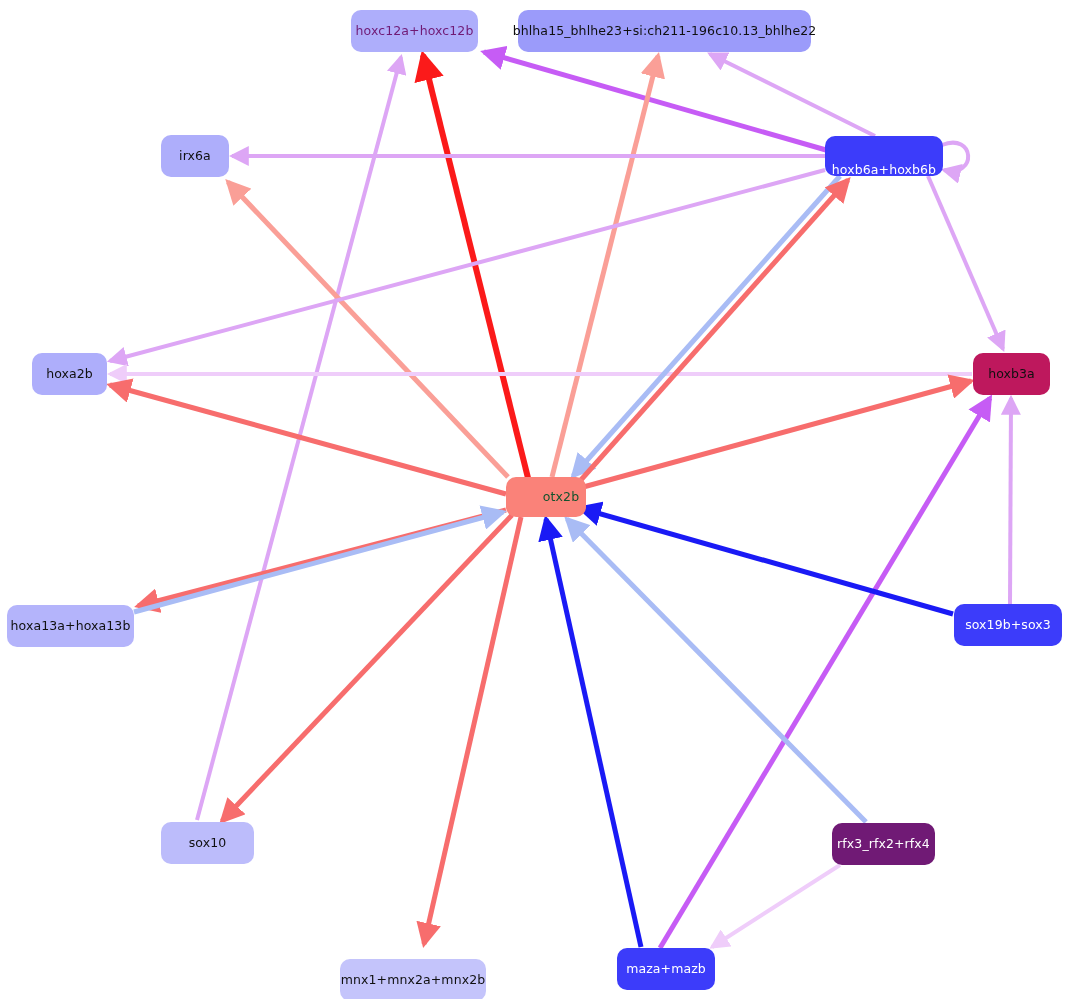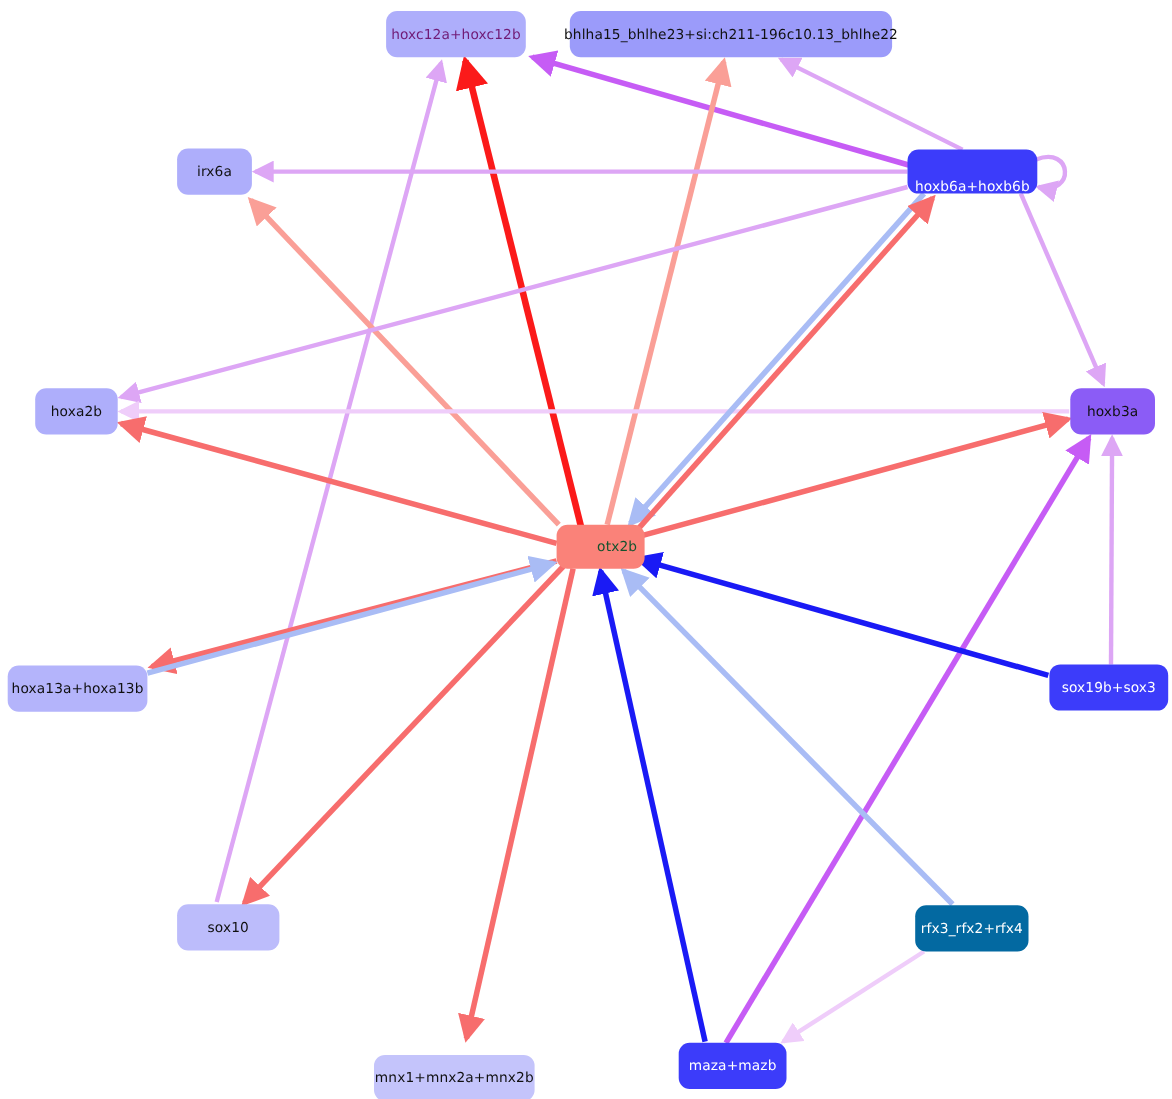--- a/index.html
+++ b/index.html
@@ -103,41 +103,41 @@
   </div>
 
   <div class="node" style="left:825px;top:136px;width:118px;height:40px;background:#3c3cfa;color:#ffffff;align-items:flex-end;">
     <span>hoxb6a+hoxb6b</span>
   </div>
 
   <div class="node" style="left:32px;top:353px;width:75px;height:42px;background:#aeaefb;color:#101010;">
     <span>hoxa2b</span>
   </div>
 
-  <div class="node" style="left:973px;top:353px;width:77px;height:42px;background:#8b5cf6;color:#101010;">
+  <div class="node" style="left:973px;top:353px;width:77px;height:42px;background:#be185d;color:#101010;">
     <span>hoxb3a</span>
   </div>
 
   <div class="node" style="left:506px;top:477px;width:80px;height:40px;background:#fa8279;color:#14532d;padding-left:40px;">
     <span>otx2b</span>
   </div>
 
   <div class="node" style="left:7px;top:605px;width:127px;height:42px;background:#b4b4fb;color:#101010;">
     <span>hoxa13a+hoxa13b</span>
   </div>
 
   <div class="node" style="left:954px;top:604px;width:108px;height:42px;background:#3c3cfa;color:#ffffff;">
     <span>sox19b+sox3</span>
   </div>
 
   <div class="node" style="left:161px;top:822px;width:93px;height:42px;background:#bcbcfb;color:#101010;">
     <span>sox10</span>
   </div>
 
-  <div class="node" style="left:832px;top:823px;width:103px;height:42px;background:#0369a1;color:#ffffff;">
+  <div class="node" style="left:832px;top:823px;width:103px;height:42px;background:#701a75;color:#ffffff;">
     <span>rfx3_rfx2+rfx4</span>
   </div>
 
   <div class="node" style="left:340px;top:947px;width:146px;height:42px;background:#c4c4fb;color:#101010;margin-top:12px;">
     <span>mnx1+mnx2a+mnx2b</span>
   </div>
 
   <div class="node" style="left:617px;top:948px;width:98px;height:42px;background:#3c3cfa;color:#ffffff;">
     <span>maza+mazb</span>
   </div>

